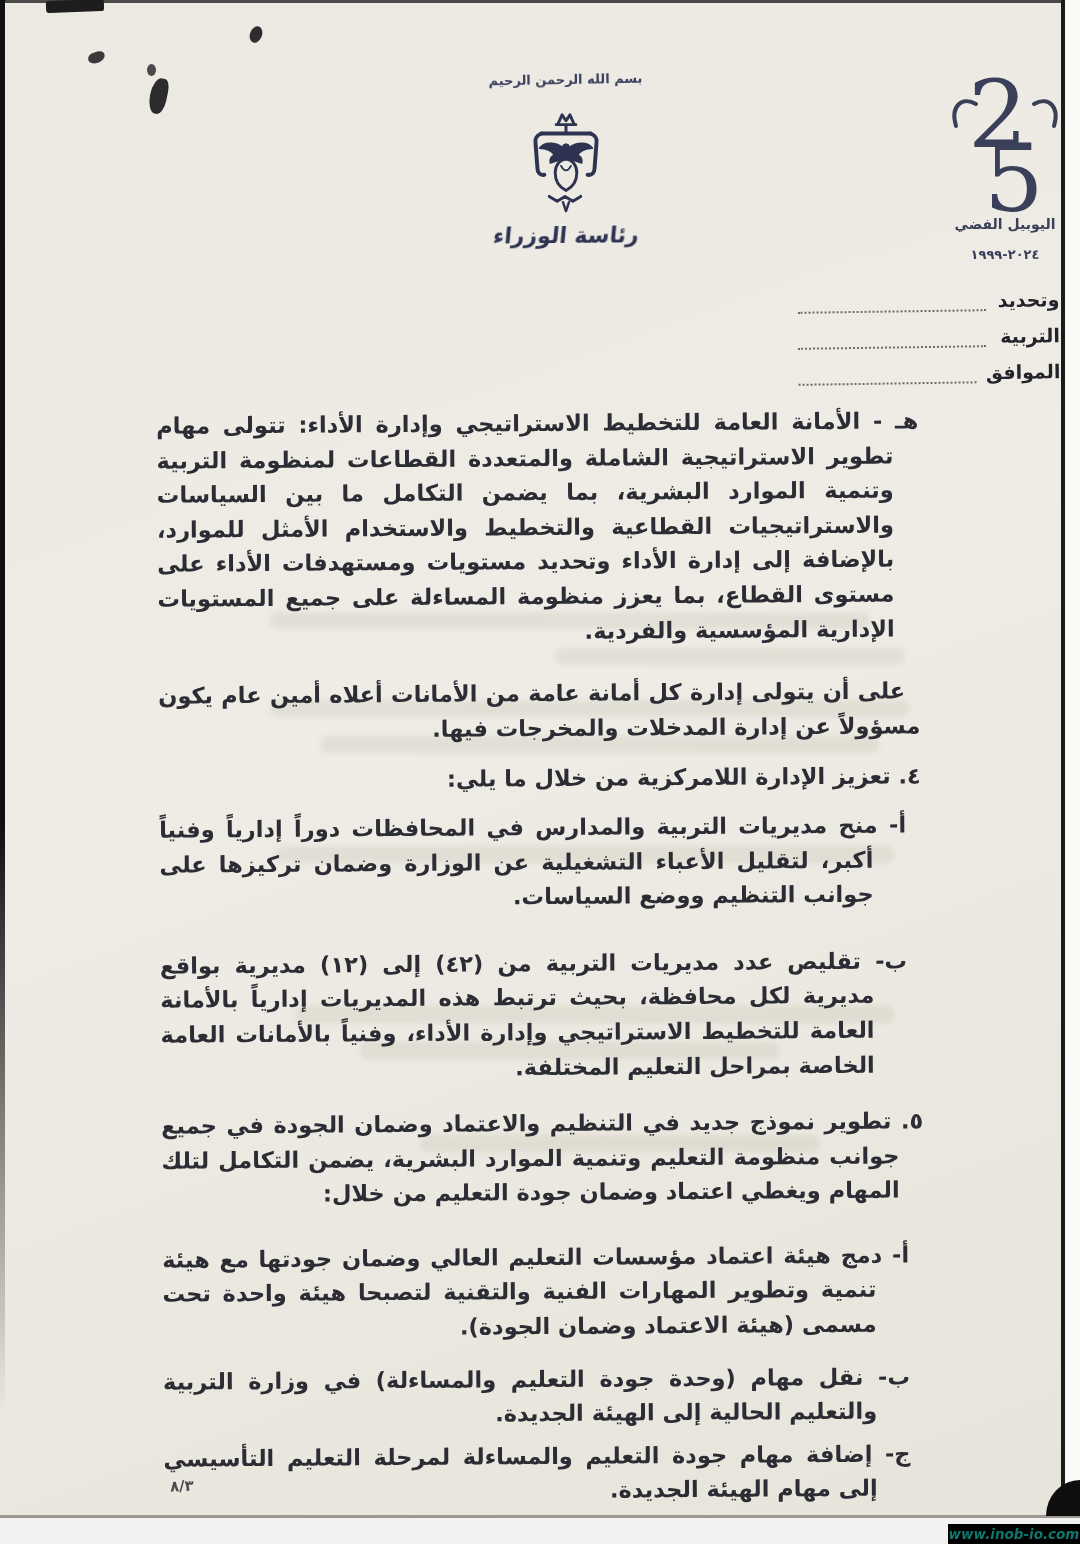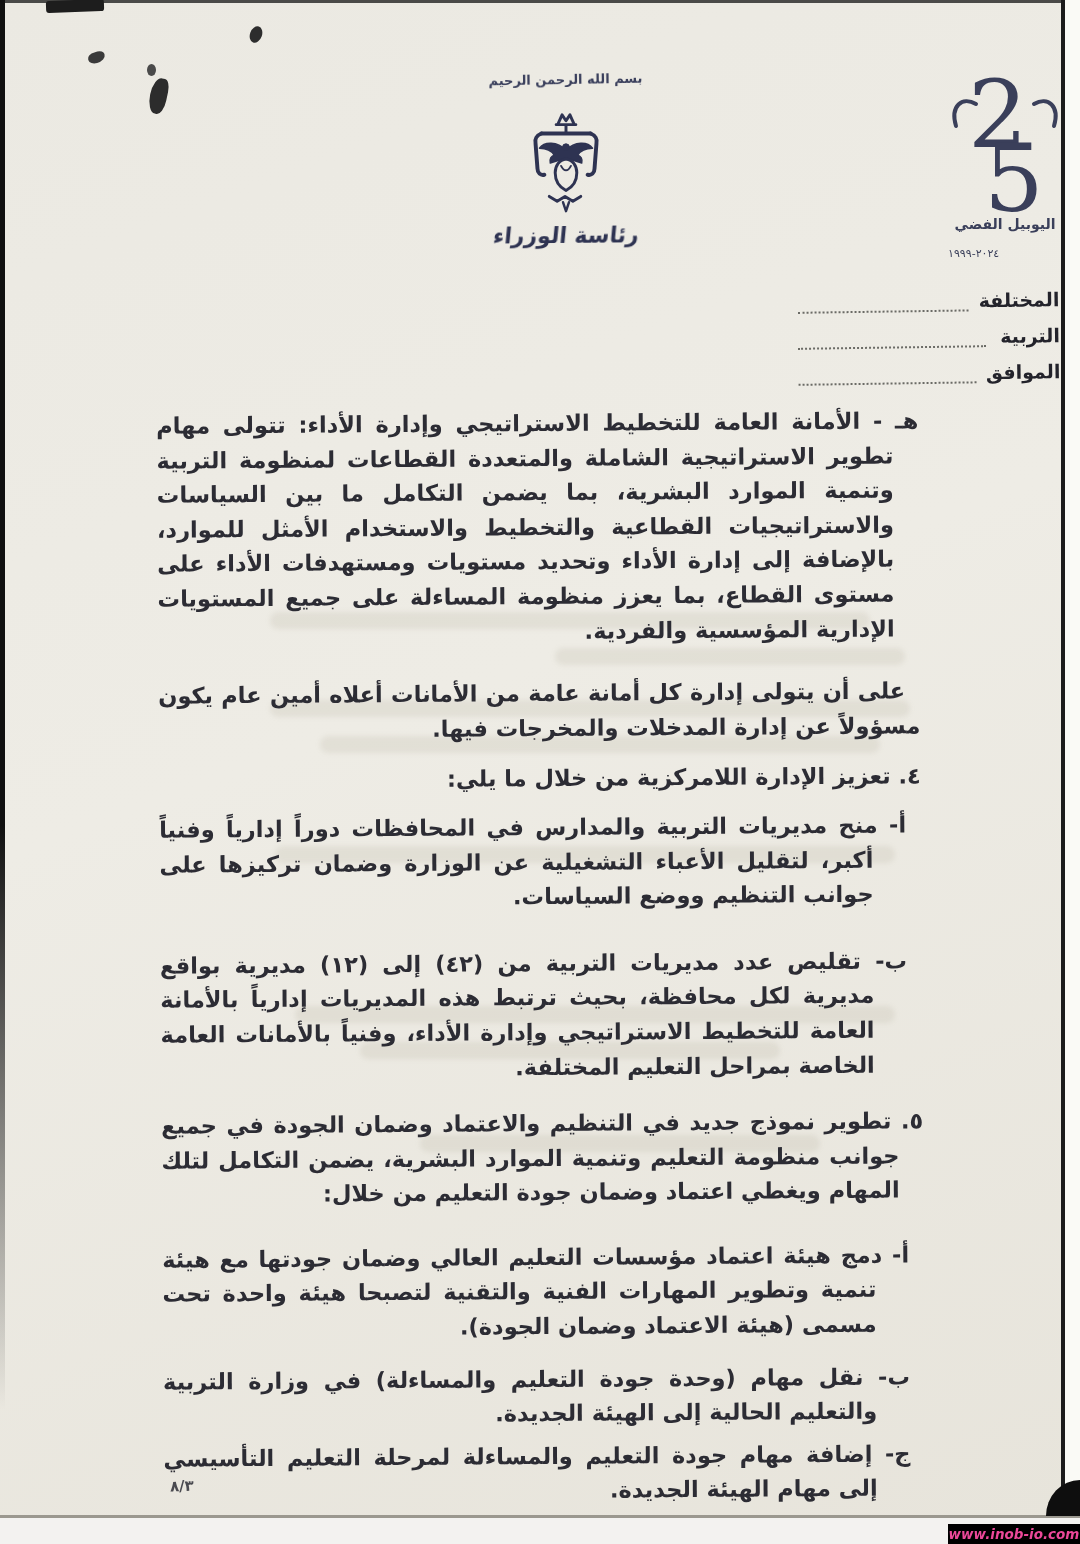--- a/index.html
+++ b/index.html
@@ -57,21 +57,21 @@
     transform:skewX(-6deg) rotate(-0.5deg); filter:blur(0.2px);
   }
 
   
   .jubilee { position:absolute; top:70px; left:948px; width:114px; height:200px; color:#3a3f5a; }
   .j-digit { position:absolute; font-family:"DejaVu Serif", serif; font-size:94px; line-height:1; color:#3a3f5a; }
   .j2 { top:-2px; left:20px; }
   .j5 { top:62px; left:36px; }
   .j-flourish { position:absolute; top:18px; left:0; width:114px; height:42px; }
   .j-title { position:absolute; top:146px; width:100%; text-align:center; font-size:14px; font-weight:700; direction:rtl; }
-  .j-years { position:absolute; top:177px; width:100%; text-align:left; font-size:11px; font-weight:400; letter-spacing:1px; direction:rtl; }
+  .j-years { position:absolute; top:177px; width:100%; text-align:center; font-size:13px; font-weight:700; letter-spacing:1px; direction:rtl; }
 
   
   .fields { position:absolute; top:290px; right:20px; width:262px; direction:rtl; transform:rotate(-0.8deg); }
   .field-row { display:flex; align-items:flex-end; gap:10px; margin-bottom:14px; }
   .field-label { font-weight:700; font-size:19px; color:#23232b; min-width:64px; white-space:nowrap; }
   .dotline { flex:1; border-bottom:2px dotted #6b6b66; height:19px; }
 
   
   .content {
     position:absolute; right:158px; top:406px; width:762px;
@@ -86,21 +86,21 @@
   .mb32 { margin-bottom:32px; }
   .mb22 { margin-bottom:22px; }
   .mb30 { margin-bottom:30px; }
   .mb18 { margin-bottom:18px; }
   .mb8  { margin-bottom:8px; }
 
   
   .pagenum { position:absolute; left:170px; top:1477px; font-size:15px; font-weight:700;
              color:#4a4a50; direction:rtl; transform:rotate(-2deg); }
   .wm { position:absolute; left:948px; top:1524px; width:132px; height:20px; background:#000;
-        color:#ec4899; font-style:italic; font-weight:700; font-size:13.5px;
+        color:#0f766e; font-style:italic; font-weight:700; font-size:13.5px;
         display:flex; align-items:center; justify-content:center; }
 </style>
 </head>
 <body>
 
 <div class="paper"></div>
 <div class="paper-bottom-edge"></div>
 
 <div class="ghost g1"></div>
 <div class="ghost g2"></div>
@@ -142,21 +142,21 @@
     </g>
   </svg>
   <span class="j-digit j2">2</span>
   <span class="j-digit j5">5</span>
   <div class="j-title">اليوبيل الفضي</div>
   <div class="j-years">٢٠٢٤-١٩٩٩</div>
 </div>
 
 <div class="fields">
   <div class="field-row">
-    <span class="field-label">المختلفة</span>
+    <span class="field-label">وتحديد</span>
     <span class="dotline"></span>
   </div>
   <div class="field-row">
     <span class="field-label">التربية</span>
     <span class="dotline"></span>
   </div>
   <div class="field-row">
     <span class="field-label">الموافق</span>
     <span class="dotline"></span>
   </div>

